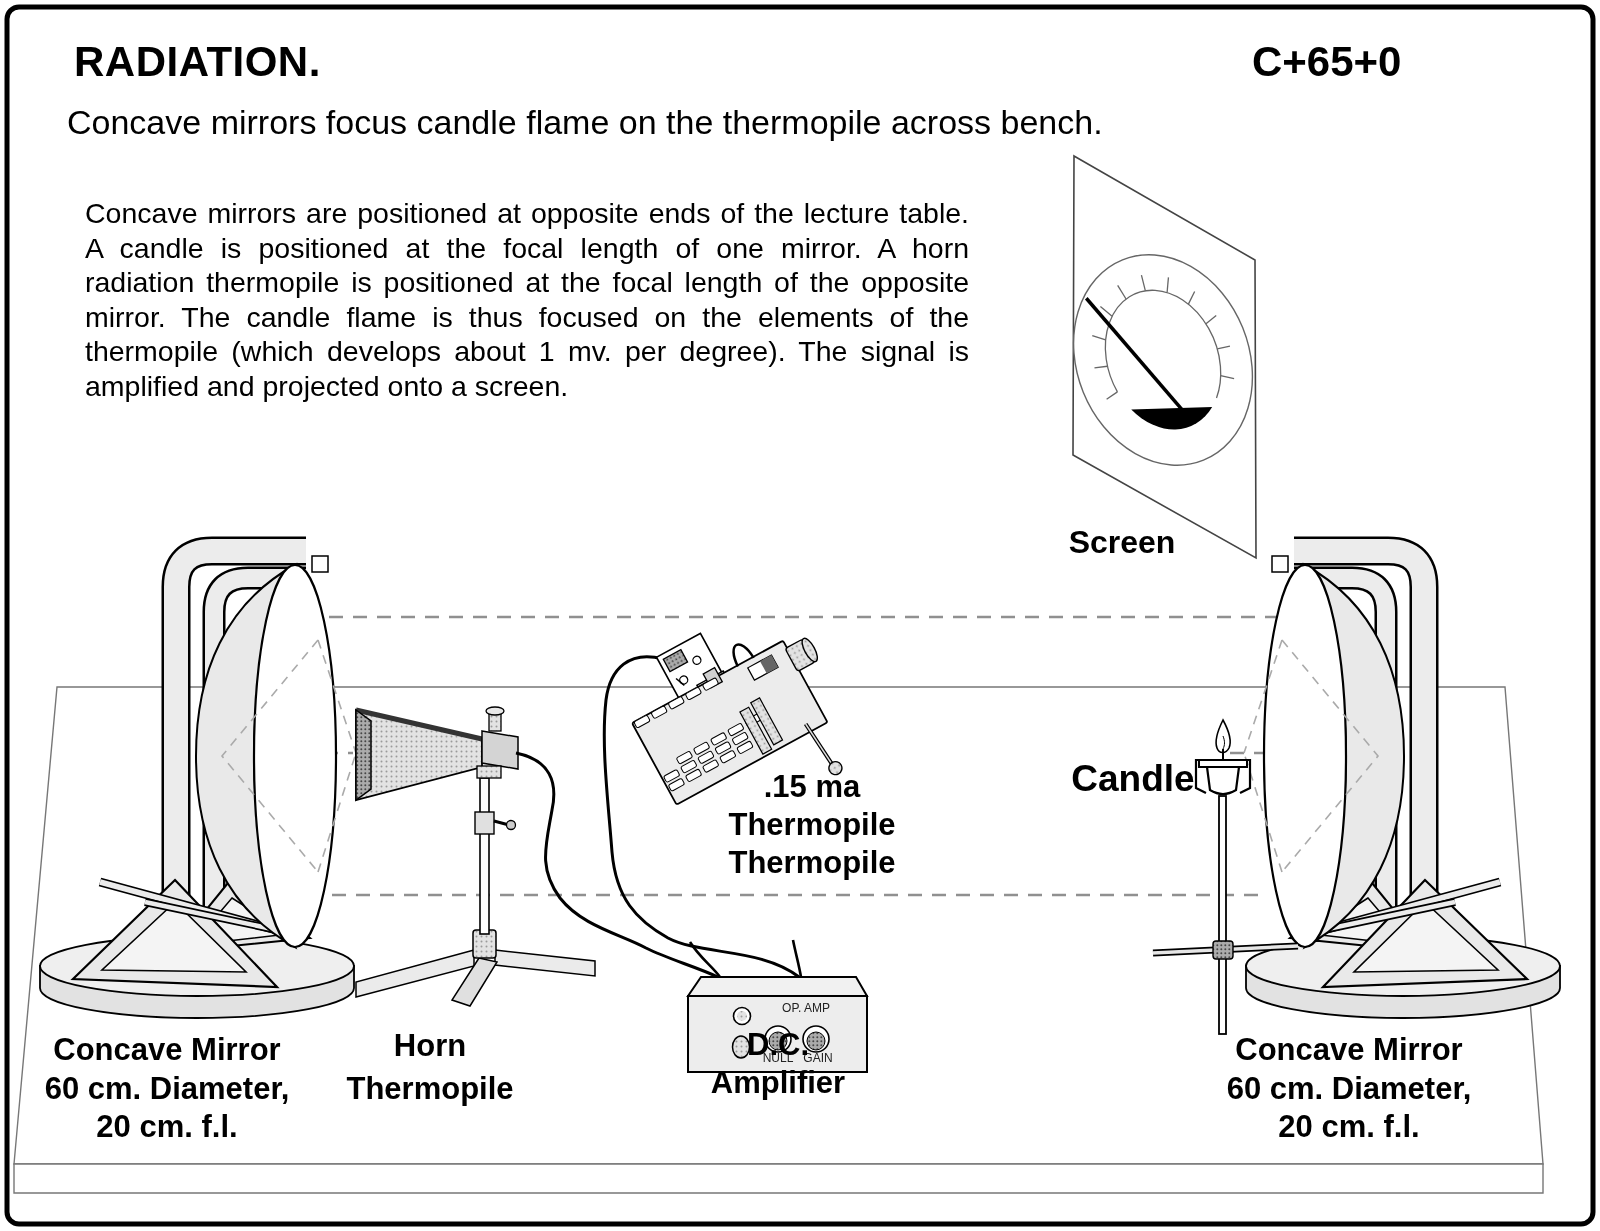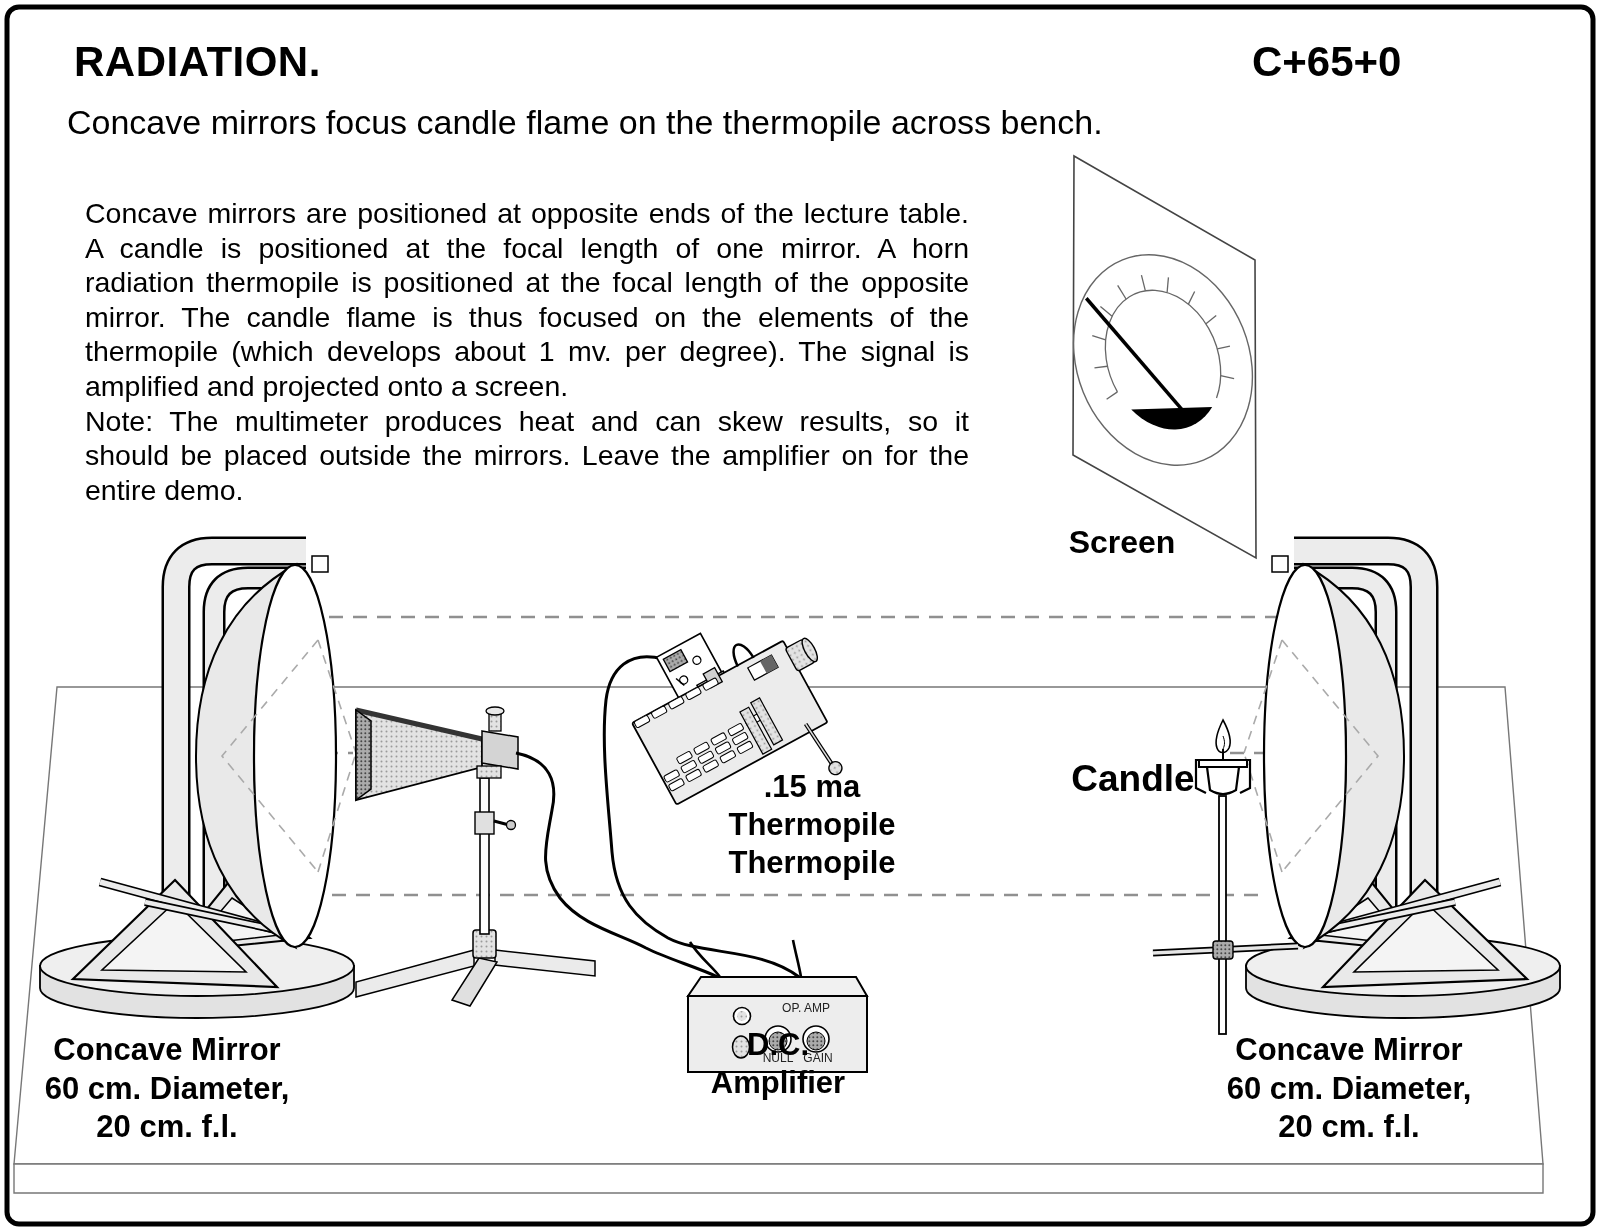--- a/index.html
+++ b/index.html
@@ -205,25 +205,28 @@
     </g>
   </g>
 </svg>
 
 <div class="txt title">RADIATION.</div>
 <div class="txt code">C+65+0</div>
 <div class="txt subtitle">Concave mirrors focus candle flame on the thermopile across bench.</div>
 
 <div class="body-copy">
   <div>Concave mirrors are positioned at opposite ends of the lecture table.  A candle is positioned at the focal length of one mirror.  A horn radiation thermopile is positioned at the focal length of the opposite mirror.  The candle flame is thus focused on the elements of the thermopile (which develops about 1 mv. per degree).  The signal is amplified and projected onto a screen.</div>
-  <div>Note: The multimeter produces heat and can skew results, so it should be placed outside the mirrors. Leave the amplifier on for the entire demo.</div>
 </div>
 
 <div class="lbl lbl-screen">Screen</div>
 <div class="lbl lbl-candle">Candle</div>
+<div class="lbl lbl-horn">
+  <div>Horn</div>
+  <div>Thermopile</div>
+</div>
 <div class="lbl lbl-mm">
   <div>.15 ma</div>
   <div>Thermopile</div>
   <div>Thermopile</div>
 </div>
 <div class="lbl lbl-amp">
   <div>D.C.</div>
   <div>Amplifier</div>
 </div>
 <div class="lbl lbl-lm">

